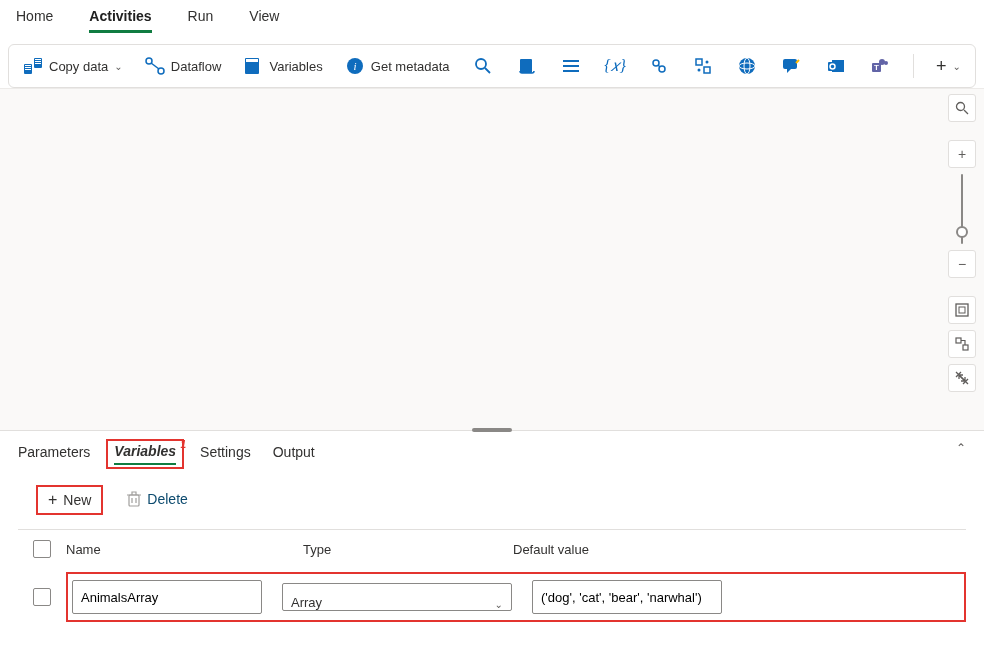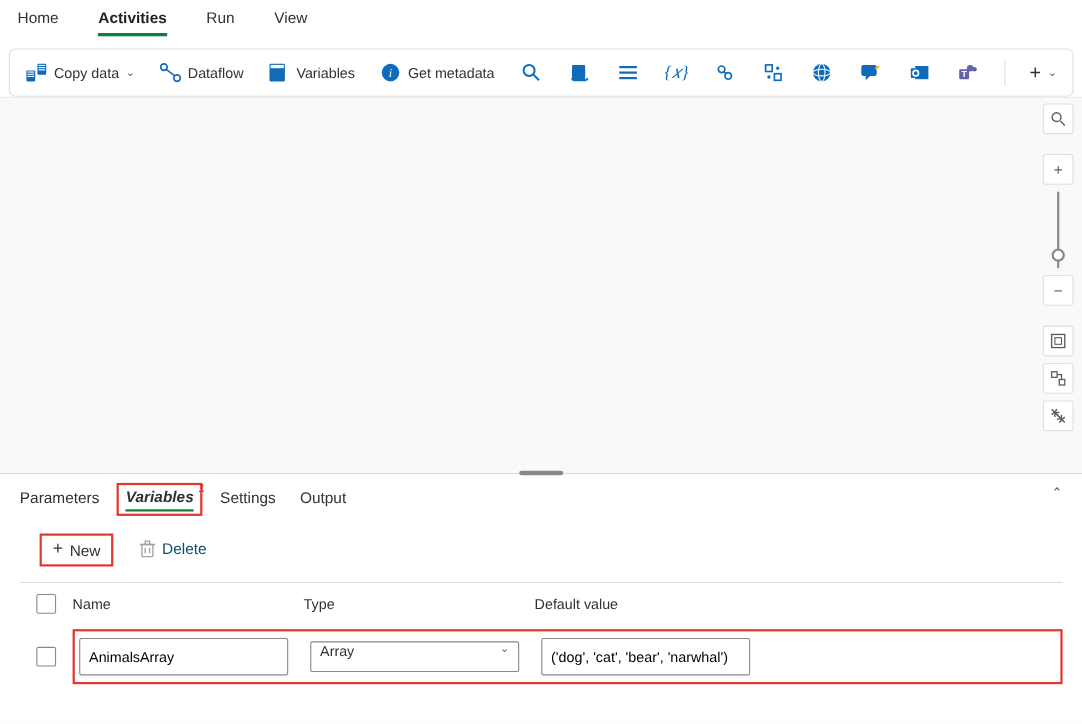--- a/index.html
+++ b/index.html
@@ -214,21 +214,21 @@
     }
     .table-header {
       display: flex;
       align-items: center;
       padding: 10px 0;
       font-weight: 400;
       font-size: 13px;
     }
     .col-check { width: 48px; display: flex; justify-content: center; }
     .col-name { width: 210px; }
-    .col-type { width: 210px; }
+    .col-type { width: 210px; margin-left: 27px; }
     .col-default { flex: 1; }
 
     .table-row {
       display: flex;
       align-items: center;
       padding: 4px 0;
     }
     .row-wrap {
       display: flex;
       align-items: center;
@@ -247,27 +247,27 @@
     .text-input {
       width: 190px;
       height: 28px;
       padding: 16px 8px;
       border: 1px solid #8a8886;
       border-radius: 2px;
       font-size: 13px;
       font-family: inherit;
     }
     .select {
-      width: 190px;
+      width: 230px;
       height: 28px;
       padding: 0 8px;
       border: 1px solid #8a8886;
       border-radius: 2px;
       display: flex;
-      align-items: flex-start;
+      align-items: flex-end;
       justify-content: space-between;
       cursor: pointer;
       background: #fff;
       font-size: 13px;
     }
   </style>
 </head>
 <body>
 
 <div class="menu-bar">

